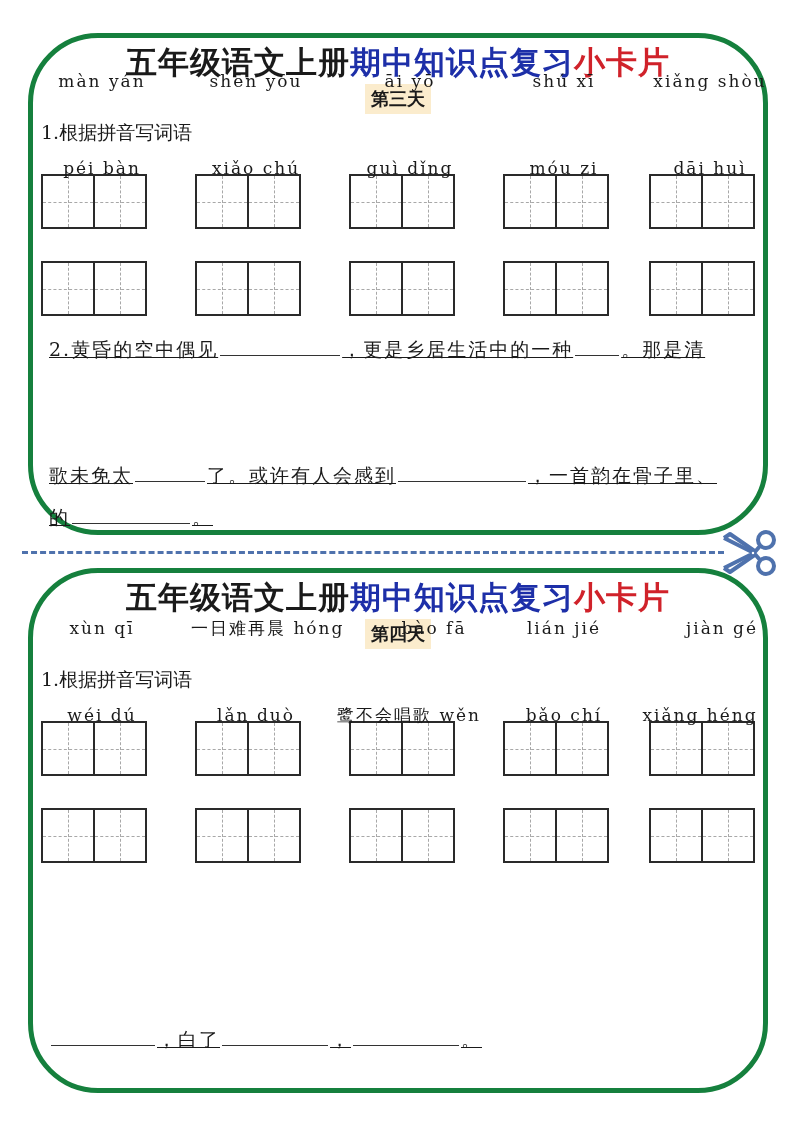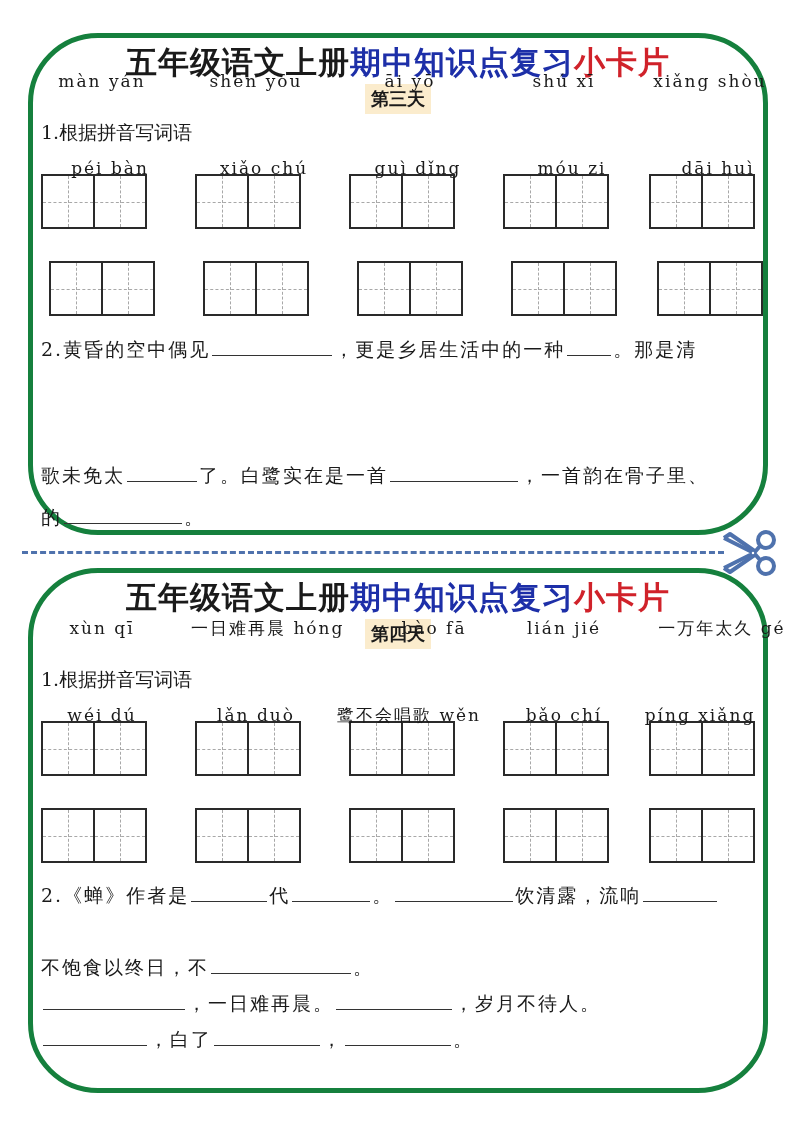--- a/index.html
+++ b/index.html
@@ -46,21 +46,21 @@
   .cell::before {
     content:""; position:absolute; left:50%; top:0; bottom:0; border-left:1px dashed #a8a8a8;
   }
   .cell::after {
     content:""; position:absolute; top:50%; left:0; right:0; border-top:1px dashed #a8a8a8;
   }
   .fill-text {
     position:absolute; left:8px; right:14px; font-size:19px; color:#1a1a1a;
     font-family:"DejaVu Serif", serif; letter-spacing:2px;
   }
-  .line { white-space:nowrap; position:absolute; left:0; }
+  .line { white-space:nowrap; position:absolute; left:8px;text-decoration:underline; }
   .blank { display:inline-block; border-bottom:1.5px solid #333; height:18px; vertical-align:baseline; margin:0 2px; }
   .cutline {
     position:absolute; left:22px; top:551px; width:702px; height:0;
     border-top:3px dashed #4f72ad;
   }
   .scissors { position:absolute; left:720px; top:528px; width:60px; height:50px; }
 </style>
 </head>
 <body>
 
@@ -102,21 +102,21 @@
       </div>
     <div class="word" style="left:608px;">
         <div class="pinyin">xiǎng shòu</div>
         <div class="boxes">
           <div class="cell"></div>
           <div class="cell"></div>
         </div>
       </div>
   </div>
 
-  <div class="pinyin-row" style="top:199px;margin-left:8px;">
+  <div class="pinyin-row" style="top:199px;">
     <div class="word" style="left:0px;">
         <div class="pinyin">péi bàn</div>
         <div class="boxes">
           <div class="cell"></div>
           <div class="cell"></div>
         </div>
       </div>
     <div class="word" style="left:154px;">
         <div class="pinyin">xiǎo chú</div>
         <div class="boxes">
@@ -142,21 +142,21 @@
         <div class="pinyin">dāi huì</div>
         <div class="boxes">
           <div class="cell"></div>
           <div class="cell"></div>
         </div>
       </div>
   </div>
 
   <div class="fill-text" style="top:290px; height:200px;">
       <div class="line" style="top: 0px; line-height: 42px;"><span>2.黄昏的空中偶见</span><span class="blank" style="width: 120px;"></span><span>，更是乡居生活中的一种</span><span class="blank" style="width: 44px;"></span><span>。那是清</span></div>
-      <div class="line" style="top: 126px; line-height: 42px;"><span>歌未免太</span><span class="blank" style="width: 70px;"></span><span>了。白鹭实在是一首</span><span class="blank" style="width: 128px;"></span><span>，一首韵在骨子里、</span></div>
+      <div class="line" style="top: 126px; line-height: 42px;"><span>歌未免太</span><span class="blank" style="width: 70px;"></span><span>了。或许有人会感到</span><span class="blank" style="width: 128px;"></span><span>，一首韵在骨子里、</span></div>
       <div class="line" style="top: 168px; line-height: 42px;"><span>  的</span><span class="blank" style="width: 118px;"></span><span>。</span></div>
     </div>
 </div>
 
 <div class="cutline"></div>
 <svg class="scissors" viewBox="0 0 60 50">
   <g fill="none" stroke="#4f72ad" stroke-width="4" stroke-linejoin="round">
     <path d="M4 10 L34 25 L4 40"></path>
     <path d="M4 10 L10 6 L36 24"></path>
     <path d="M4 40 L10 44 L36 26"></path>
@@ -197,21 +197,21 @@
         </div>
       </div>
     <div class="word" style="left:462px;">
         <div class="pinyin">lián jié</div>
         <div class="boxes">
           <div class="cell"></div>
           <div class="cell"></div>
         </div>
       </div>
     <div class="word" style="left:608px;">
-        <div class="pinyin" style="left:8px">一万年太久 gé</div>
+        <div class="pinyin" style="left:8px">jiàn gé</div>
         <div class="boxes">
           <div class="cell"></div>
           <div class="cell"></div>
         </div>
       </div>
   </div>
 
   <div class="pinyin-row" style="top:211px;">
     <div class="word" style="left:0px;">
         <div class="pinyin">wéi dú</div>
@@ -235,27 +235,24 @@
         </div>
       </div>
     <div class="word" style="left:462px;">
         <div class="pinyin">bǎo chí</div>
         <div class="boxes">
           <div class="cell"></div>
           <div class="cell"></div>
         </div>
       </div>
     <div class="word" style="left:608px;">
-        <div class="pinyin" style="left:-14px">píng xiǎng</div>
+        <div class="pinyin" style="left:-14px">xiǎng héng</div>
         <div class="boxes">
           <div class="cell"></div>
           <div class="cell"></div>
         </div>
       </div>
   </div>
 
   <div class="fill-text" style="top:304px; height:210px;">
-      <div class="line" style="top: 0px; line-height: 36px;"><span>2.《蝉》作者是</span><span class="blank" style="width: 76px;"></span><span>代</span><span class="blank" style="width: 78px;"></span><span>。</span><span class="blank" style="width: 118px;"></span><span>饮清露，流响</span><span class="blank" style="width: 74px;"></span></div>
-      <div class="line" style="top: 72px; line-height: 36px;"><span>不饱食以终日，不</span><span class="blank" style="width: 140px;"></span><span>。</span></div>
-      <div class="line" style="top: 108px; line-height: 36px;"><span class="blank" style="width: 142px;"></span><span>，一日难再晨。</span><span class="blank" style="width: 116px;"></span><span>，岁月不待人。</span></div>
       <div class="line" style="top: 144px; line-height: 36px;"><span class="blank" style="width: 104px;"></span><span>，白了</span><span class="blank" style="width: 106px;"></span><span>，</span><span class="blank" style="width: 106px;"></span><span>。</span></div>
     </div>
 </div>
 
 </body></html>

